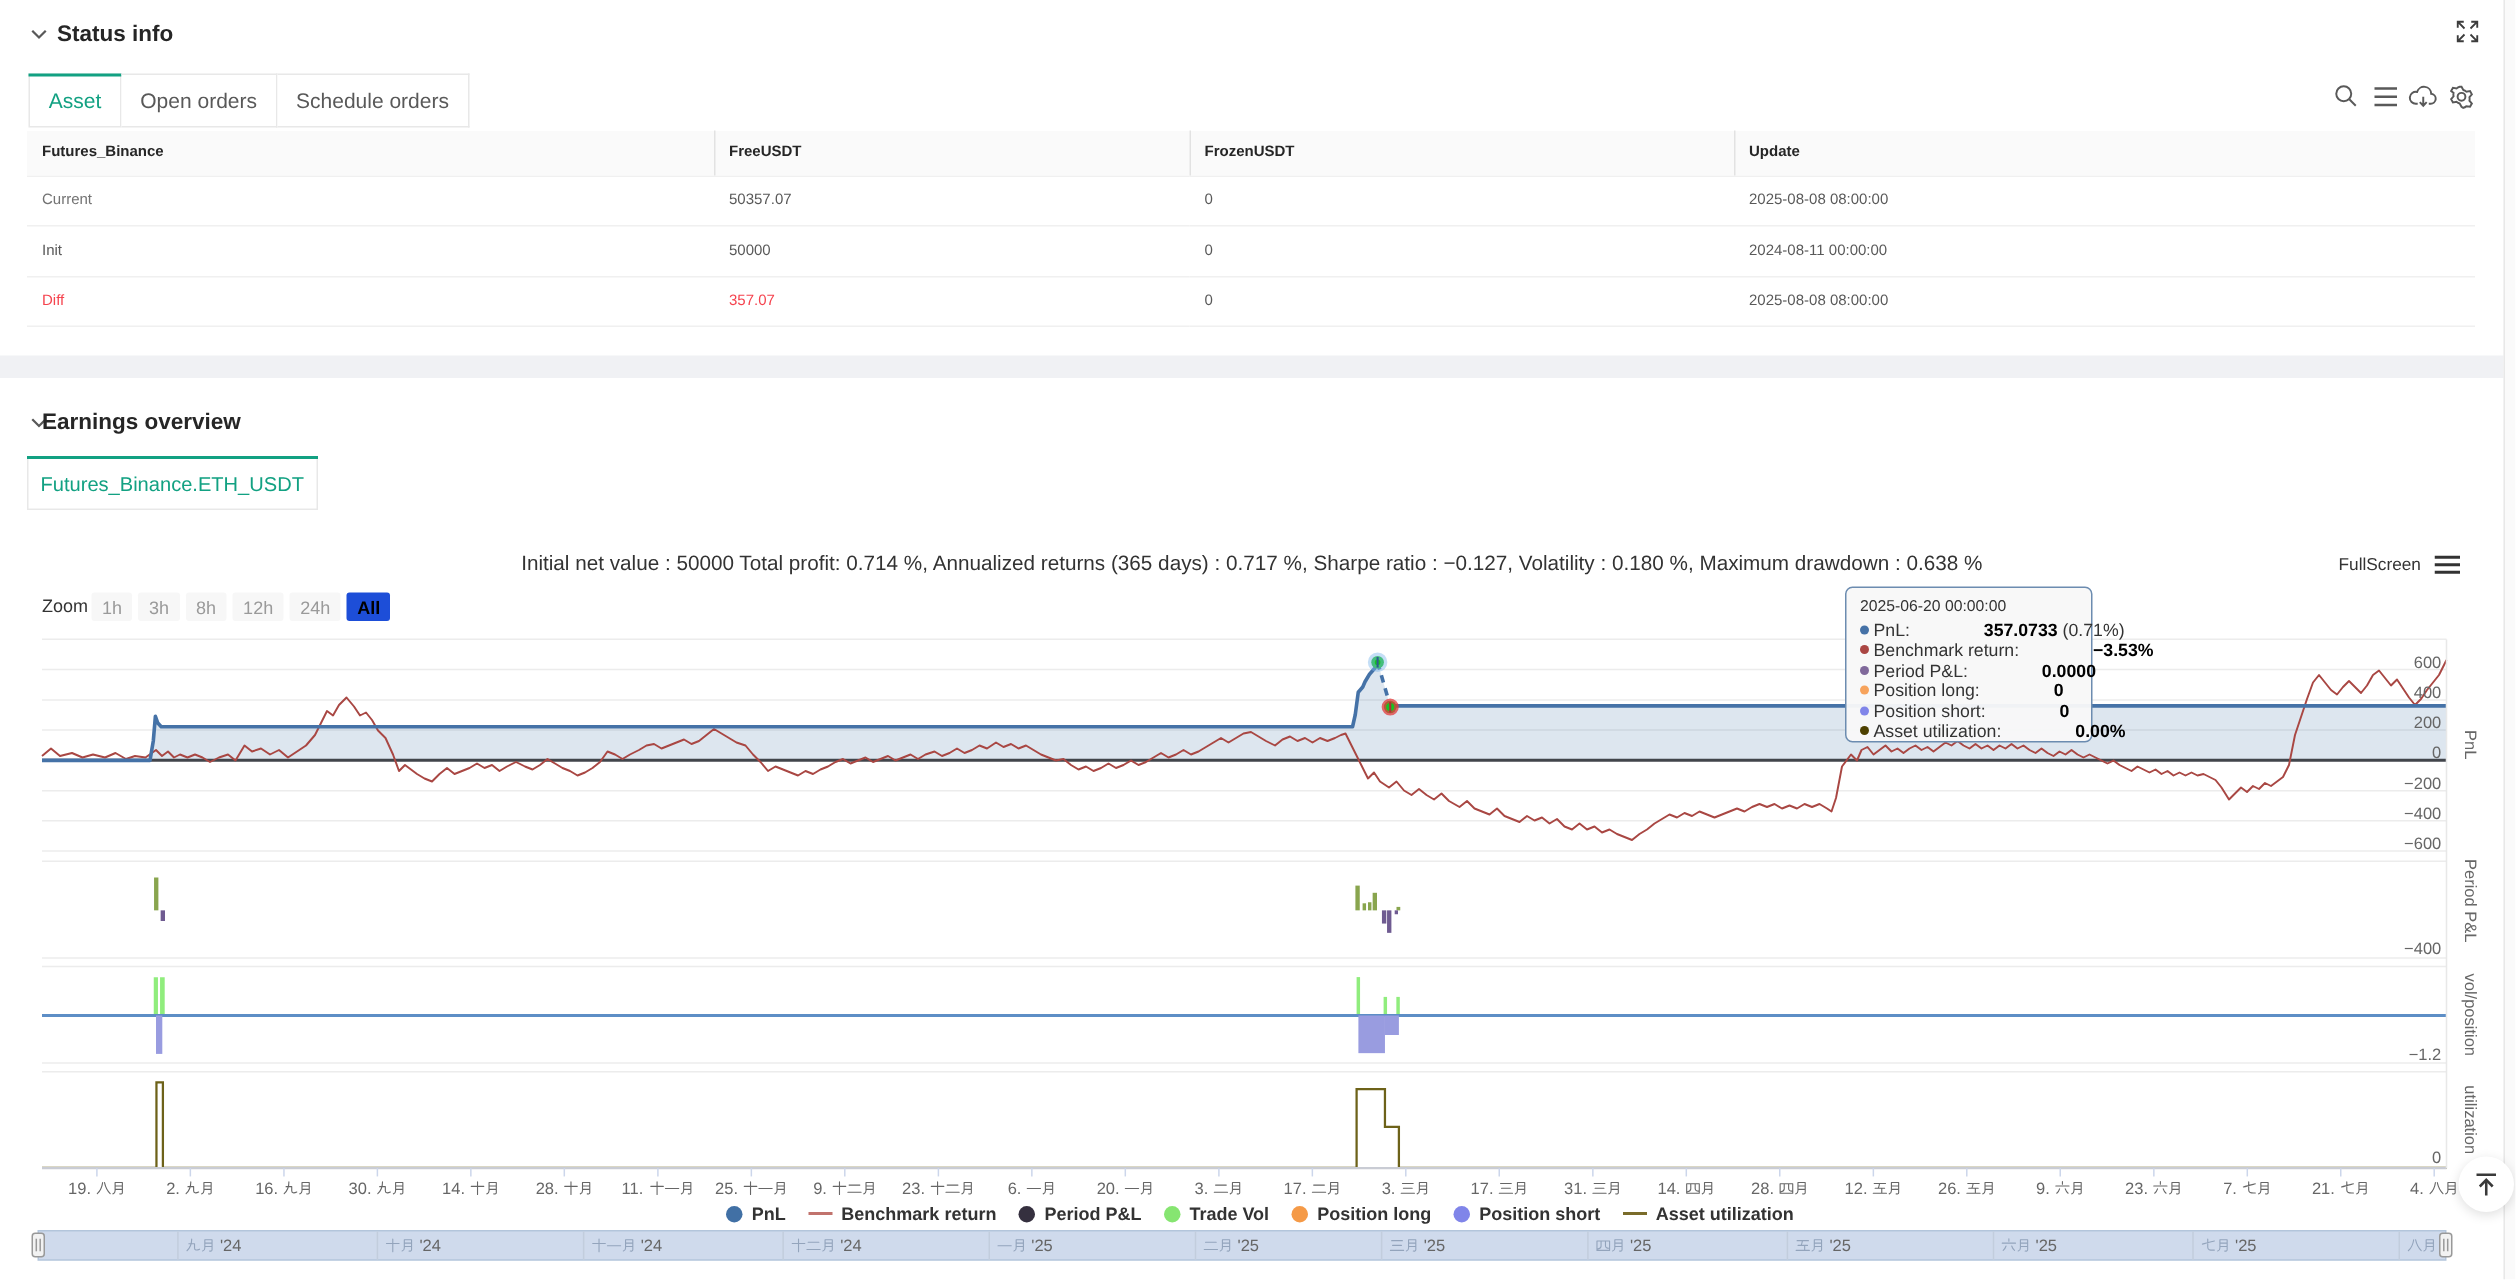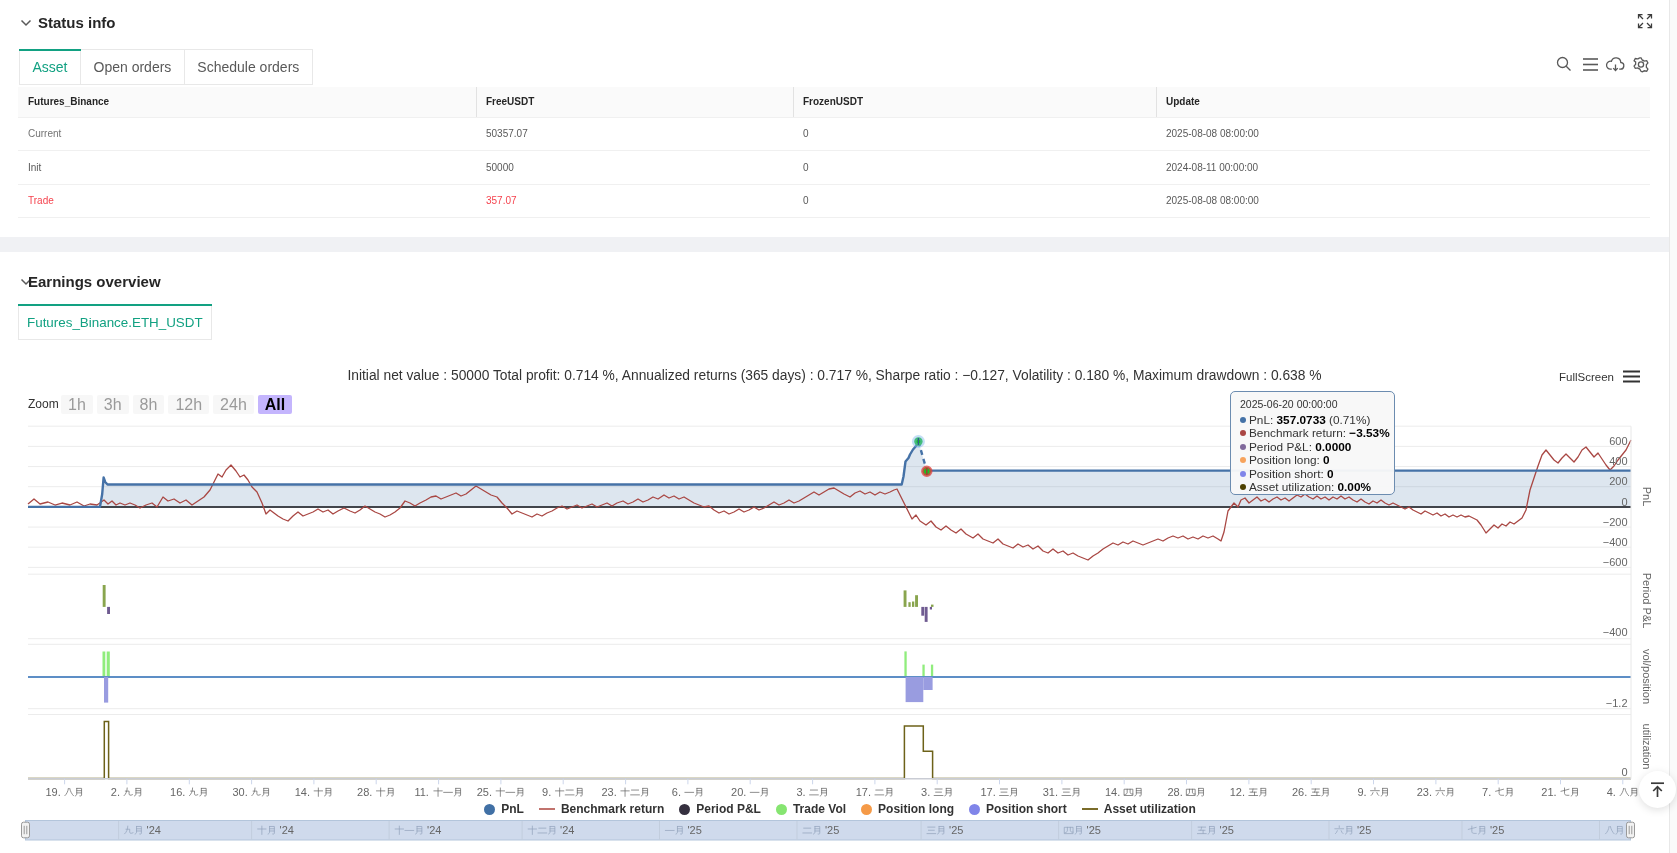--- a/index.html
+++ b/index.html
@@ -13,34 +13,34 @@
 .tabrow { position:absolute; display:flex; }
 .tab { height:36px; border:1px solid #e8e8e8; background:#fff; display:flex; align-items:center;
   justify-content:center; font-size:14px; color:#595959; padding:0 12.5px; border-left:none; position:relative;}
 .tab:first-child { border-left:1px solid #e8e8e8; }
 .tab.on { color:#12a182; }
 .tab.on:before { content:""; position:absolute; top:-1px; left:-1px; right:-1px; height:2px; background:#12a182; }
 table.st { position:absolute; left:18px; top:87px; width:1632px; border-collapse:collapse; table-layout:fixed; font-size:10px; color:#595959; }
 table.st th { background:#fafafa; font-weight:bold; color:#262626; text-align:left; padding:0 10px; height:30px; border-bottom:1px solid #f0f0f0; position:relative;}
 table.st td { padding:0 10px; height:33.5px; border-bottom:1px solid #f0f0f0; }
 table.st th + th:before { content:""; position:absolute; left:0; top:0px; bottom:0px; width:1px; background:#e2e2e2; }
-.zbtn { height:19px; border-radius:2px; background:#f7f7f7; color:#9a9a9a; font-size:16px;
+.zbtn { height:19px; border-radius:2px; background:#f7f7f7; color:#9a9a9a; font-size:12px;
   display:inline-flex; align-items:center; justify-content:center; margin-right:4px; padding:0 7px;}
-.zbtn.on { background:#c4b5fd; color:#000; font-weight:bold; }
+.zbtn.on { background:#1d4ed8; color:#000; font-weight:bold; }
 .legend { position:absolute; top:802px; left:10px; width:1660px; display:flex; justify-content:center;
   align-items:center; gap:15px; font-size:12px; font-weight:bold; color:#333; }
 .legend .it { display:flex; align-items:center; gap:6px; white-space:nowrap; }
 .dot { width:11px; height:11px; border-radius:50%; display:inline-block; }
 .lline { width:16px; height:0; border-top:2.5px solid; display:inline-block; }
 .tooltip { position:absolute; left:1230px; top:391px; width:165px; height:104px;
   background:rgba(248,248,248,0.96); border:1.4px solid #6c8cb0; border-radius:5px;
   font-size:11.8px; color:#333; padding:6px 8px 4px 9px; line-height:13.5px; }
 .tooltip .tt { font-size:10.5px; margin-bottom:2px; }
 .tooltip div { white-space:nowrap; }
-.tooltip b { color:#000; }
+.tooltip b { color:#000;margin-left:46px; }
 .bu { display:inline-block; width:6px; height:6px; border-radius:50%; margin-right:3px; position:relative; top:-1px;}
 .icon { stroke:#595959; stroke-width:1.3; fill:none; }
 </style></head>
 <body>
 <div id="page">
 <svg id="chart" width="1677" height="853" viewBox="0 0 1677 853">
 <defs>
         <path id="g1" d="M8,52 H92"></path>
         <path id="g2" d="M16,30 H84 M8,76 H92"></path>
         <path id="g3" d="M16,20 H84 M22,50 H78 M8,82 H92"></path>
@@ -338,21 +338,21 @@
           <td>0</td>
           <td>2025-08-08 08:00:00</td>
         </tr>
 <tr>
           <td>Init</td>
           <td>50000</td>
           <td>0</td>
           <td>2024-08-11 00:00:00</td>
         </tr>
 <tr>
-          <td style="color:#f5434e">Trade</td>
+          <td style="color:#f5434e">Diff</td>
           <td style="color:#f5434e">357.07</td>
           <td>0</td>
           <td>2025-08-08 08:00:00</td>
         </tr>
 </tbody>
     </table>
 
 <div class="abs" style="left:0;top:236.5px;width:1669px;height:15.5px;background:#f0f1f4"></div>
 
 <svg class="abs" style="left:20px;top:276px" width="12" height="12" viewBox="0 0 12 12">

